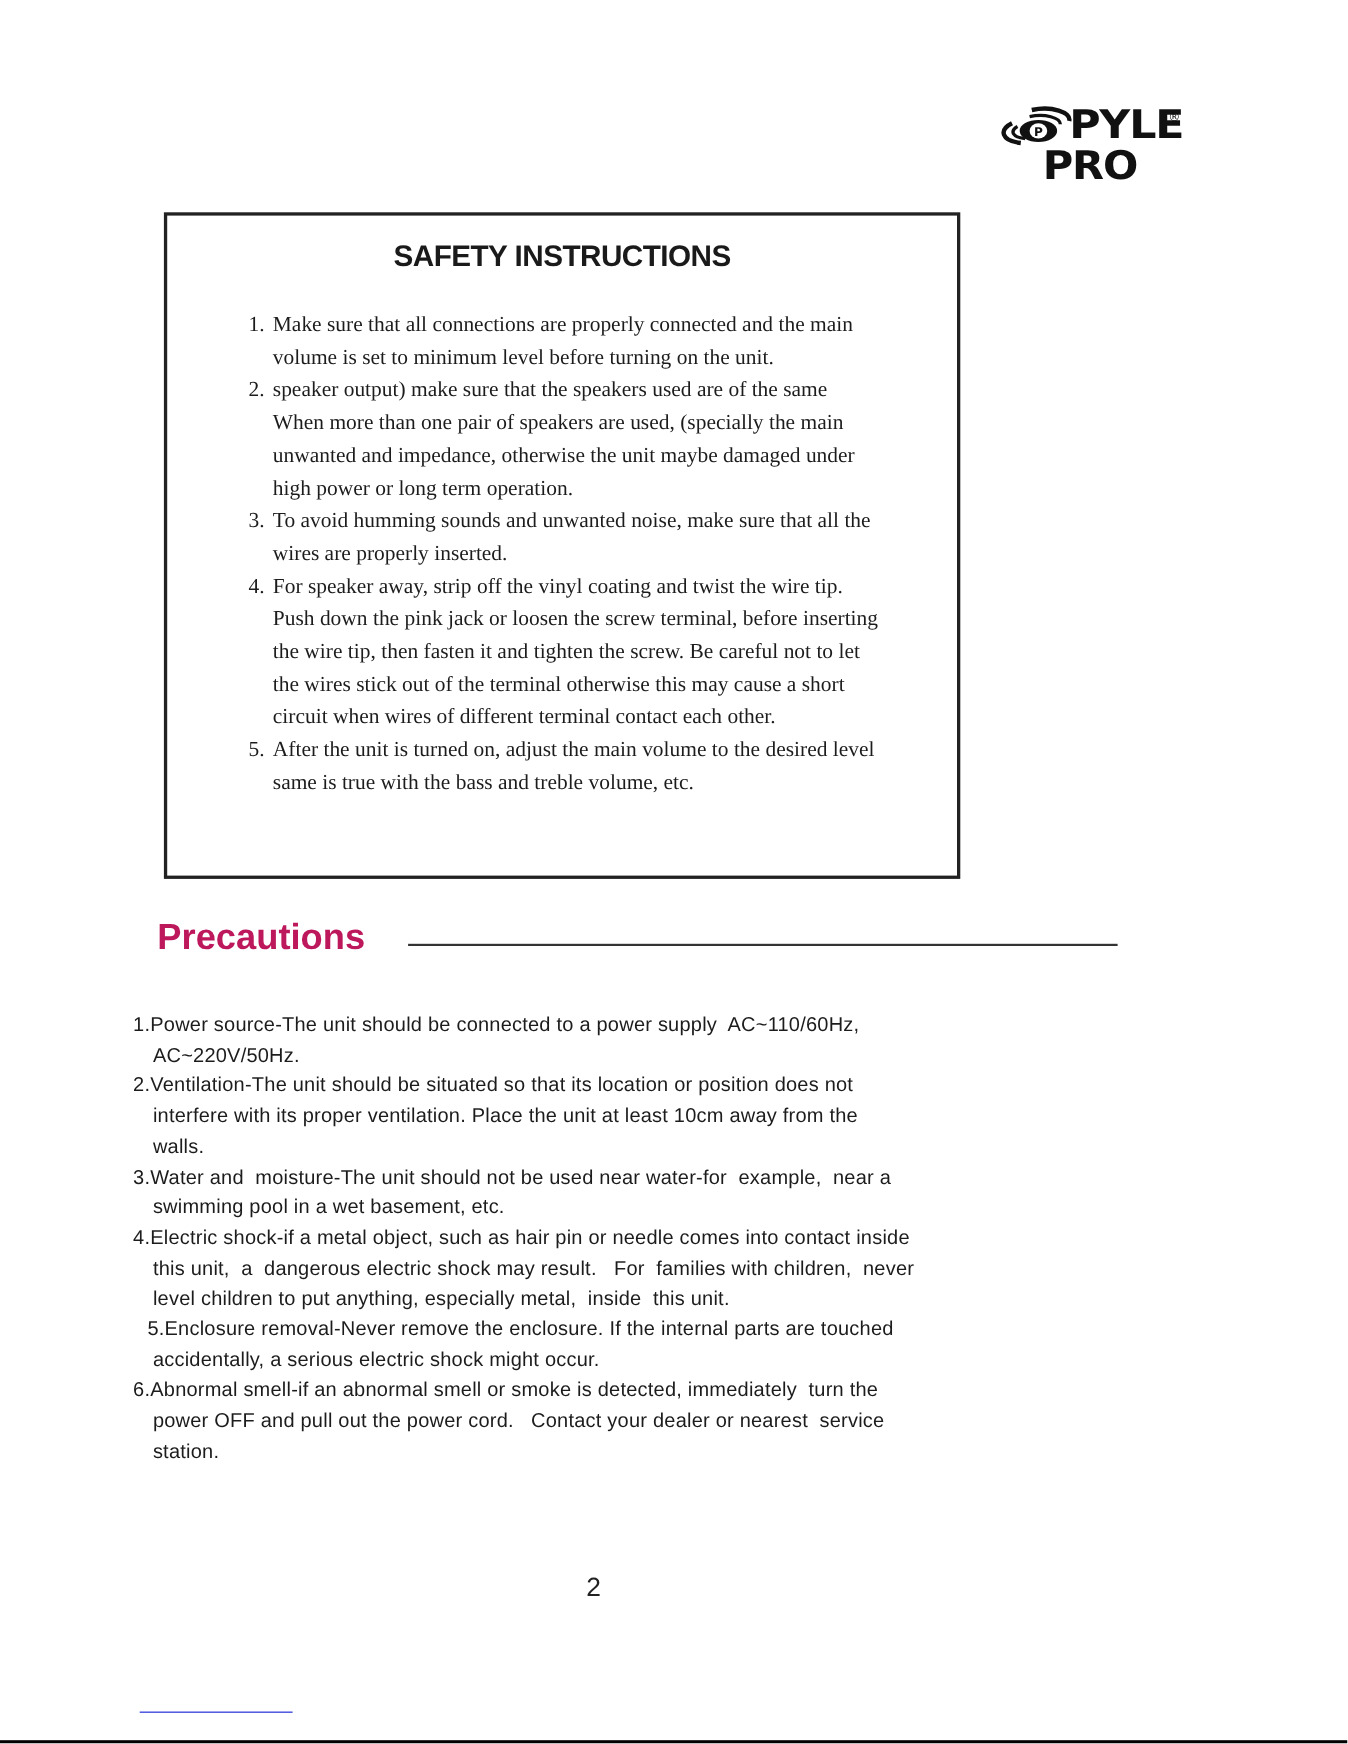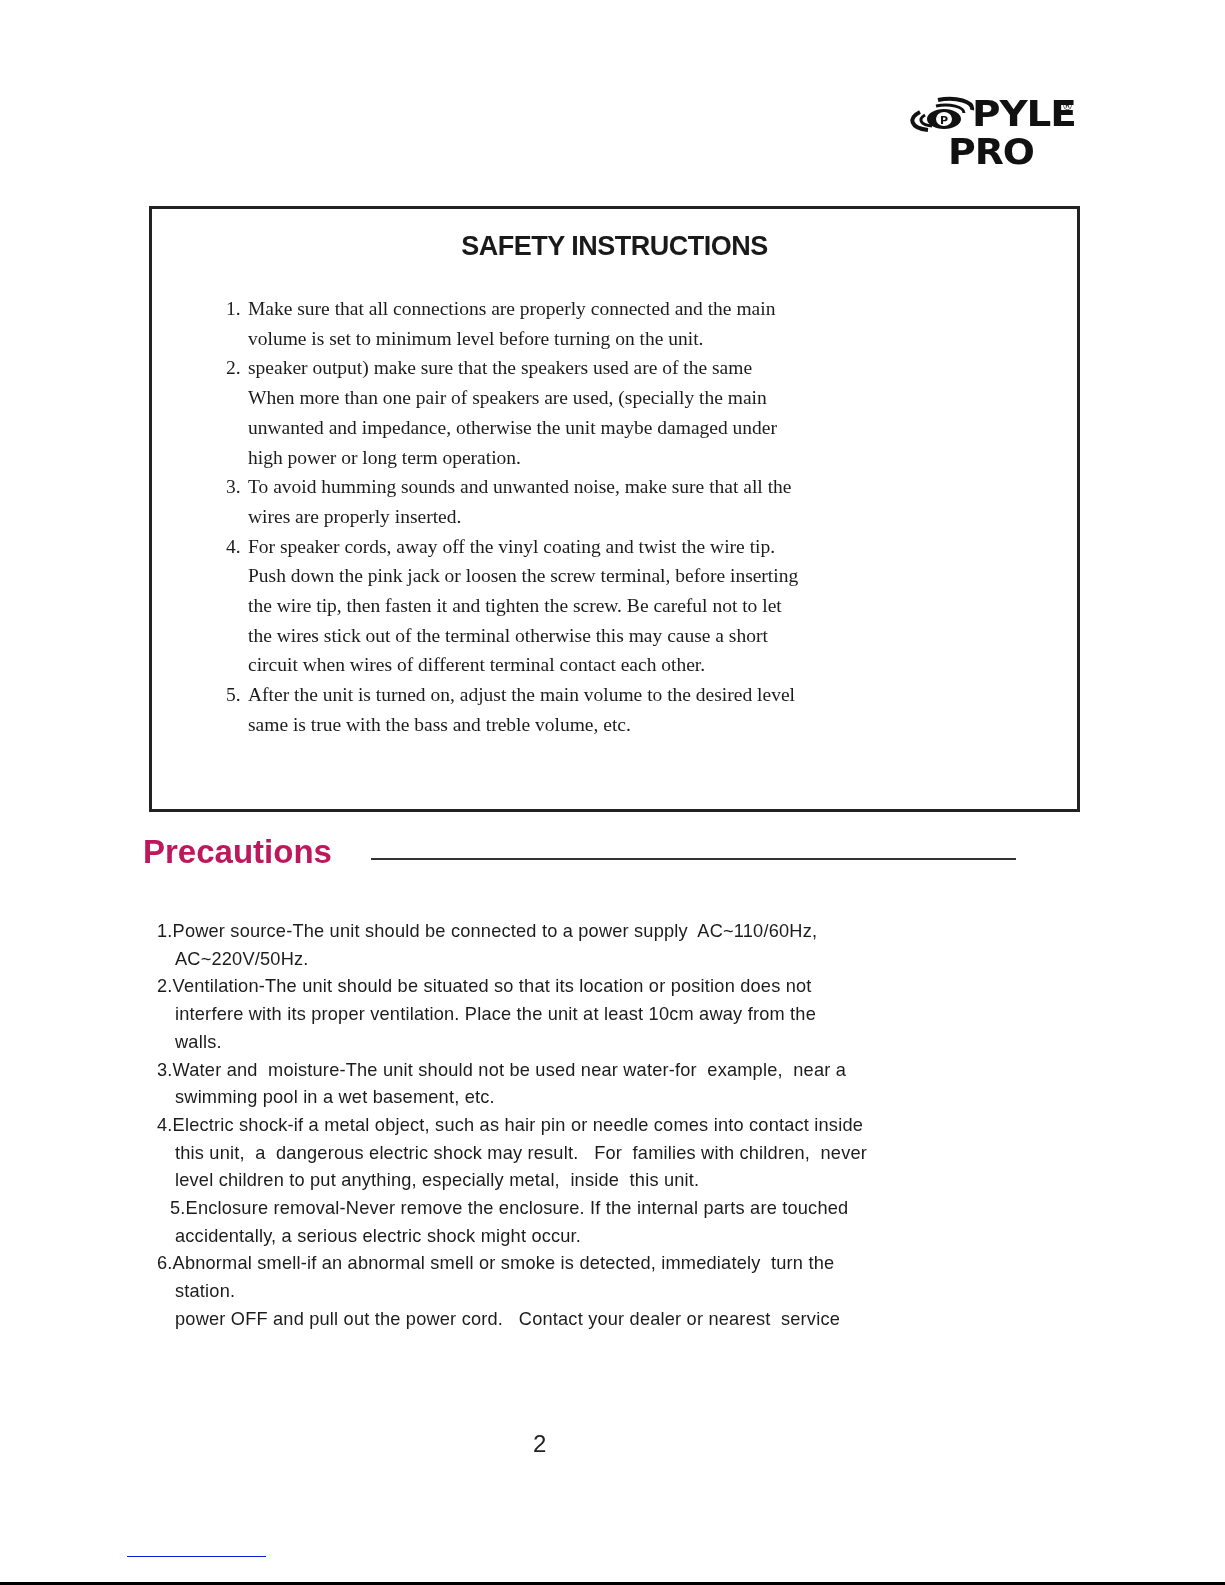--- a/index.html
+++ b/index.html
@@ -4,31 +4,31 @@
   <style>
     html, body { margin: 0; padding: 0; background: #ffffff; }
     body { width: 1225px; height: 1585px; position: relative; overflow: hidden; color: #1a1a1a; }
 
     .logo { position: absolute; left: 908px; top: 94px; width: 160px; height: 80px; }
     .logo-swoosh { position: absolute; left: 0; top: 2px; width: 70px; height: 44px; }
     .logo-pyle { position: absolute; left: 64px; top: 0px; font-family: "DejaVu Sans", sans-serif; font-weight: bold; font-size: 36px; line-height: 40px; letter-spacing: -1px; color: #111; transform: scaleX(1.08); transform-origin: left; }
     .logo-reg { position: absolute; left: 154px; top: 6px; font-family: "DejaVu Sans", sans-serif; font-size: 11px; color: #111; }
     .logo-pro { position: absolute; left: 40px; top: 38px; font-family: "DejaVu Sans", sans-serif; font-weight: bold; font-size: 36px; line-height: 40px; letter-spacing: -1px; color: #111; transform: scaleX(1.05); transform-origin: left; }
 
-    .safety-box { position: absolute; left: 149px; top: 206px; width: 931px; height: 606px; border: 3px solid #222; box-sizing: border-box; }
+    .safety-box { position: absolute; left: 149px; top: 193px; width: 724px; height: 606px; border: 3px solid #222; box-sizing: border-box; }
     .safety-title { position: absolute; left: 0; right: 0; top: 22px; text-align: center; font-family: "Liberation Sans", sans-serif; font-weight: bold; font-size: 27px; letter-spacing: -0.5px; color: #1a1a1a; }
     .safety-list { position: absolute; left: 74px; top: 85px; width: 680px; font-family: "Liberation Serif", serif; font-size: 19.5px; line-height: 29.7px; color: #1c1c1c; }
     .safety-item { display: flex; }
     .safety-num { width: 22px; flex: none; }
     .safety-text { flex: 1; }
 
     .prec-title { position: absolute; left: 143px; top: 833px; font-family: "Liberation Sans", sans-serif; font-weight: bold; font-size: 33px; letter-spacing: 0px; color: #be185d; }
     .prec-rule { position: absolute; left: 371px; top: 858px; width: 645px; height: 2px; background: #333; }
 
-    .prec-list { position: absolute; left: 121px; top: 918px; width: 860px; font-family: "Liberation Sans", sans-serif; font-size: 18.2px; line-height: 27.7px; color: #1c1c1c; letter-spacing: 0.2px; margin-left: 36px; }
+    .prec-list { position: absolute; left: 121px; top: 918px; width: 860px; font-family: "Liberation Sans", sans-serif; font-size: 18.2px; line-height: 27.7px; color: #1c1c1c; letter-spacing: 0.2px; }
     .prec-item { position: relative; }
     .prec-line { white-space: pre; display: block; }
     .prec-line.cont { padding-left: 18px; }
     .prec-item.indent .prec-line.first { padding-left: 13px; }
 
     .page-number { position: absolute; left: 533px; top: 1430px; font-family: "Liberation Sans", sans-serif; font-size: 24px; color: #222; }
     .footer-link { position: absolute; left: 127px; top: 1556px; width: 139px; height: 1px; background: #0a1bd6; }
     .bottom-rule { position: absolute; left: 0; top: 1582px; width: 1225px; height: 3px; background: #000; }
   </style>
 </head>
@@ -71,21 +71,21 @@
     <div class="safety-item">
       <span class="safety-num">3.</span>
       <div class="safety-text">
         <div>To avoid humming sounds and unwanted noise, make sure that all the</div>
         <div>wires are properly inserted.</div>
       </div>
     </div>
     <div class="safety-item">
       <span class="safety-num">4.</span>
       <div class="safety-text">
-        <div>For speaker cords, away off the vinyl coating and twist the wire tip.</div>
+        <div>For speaker away, strip off the vinyl coating and twist the wire tip.</div>
         <div>Push down the pink jack or loosen the screw terminal, before inserting</div>
         <div>the wire tip, then fasten it and tighten the screw. Be careful not to let</div>
         <div>the wires stick out of the terminal otherwise this may cause a short</div>
         <div>circuit when wires of different terminal contact each other.</div>
       </div>
     </div>
     <div class="safety-item">
       <span class="safety-num">5.</span>
       <div class="safety-text">
         <div>After the unit is turned on, adjust the main volume to the desired level</div>
@@ -116,20 +116,20 @@
     <span class="prec-line first">4.Electric shock-if a metal object, such as hair pin or needle comes into contact inside</span>
     <span class="prec-line cont">this unit,  a  dangerous electric shock may result.   For  families with children,  never</span>
     <span class="prec-line cont">level children to put anything, especially metal,  inside  this unit.</span>
   </div>
   <div class="prec-item indent">
     <span class="prec-line first">5.Enclosure removal-Never remove the enclosure. If the internal parts are touched</span>
     <span class="prec-line cont">accidentally, a serious electric shock might occur.</span>
   </div>
   <div class="prec-item">
     <span class="prec-line first">6.Abnormal smell-if an abnormal smell or smoke is detected, immediately  turn the</span>
+    <span class="prec-line cont">power OFF and pull out the power cord.   Contact your dealer or nearest  service</span>
     <span class="prec-line cont">station.</span>
-    <span class="prec-line cont">power OFF and pull out the power cord.   Contact your dealer or nearest  service</span>
   </div>
 </div>
 
 <div class="page-number">2</div>
 <div class="footer-link"></div>
 <div class="bottom-rule"></div>
 
 </body></html>

